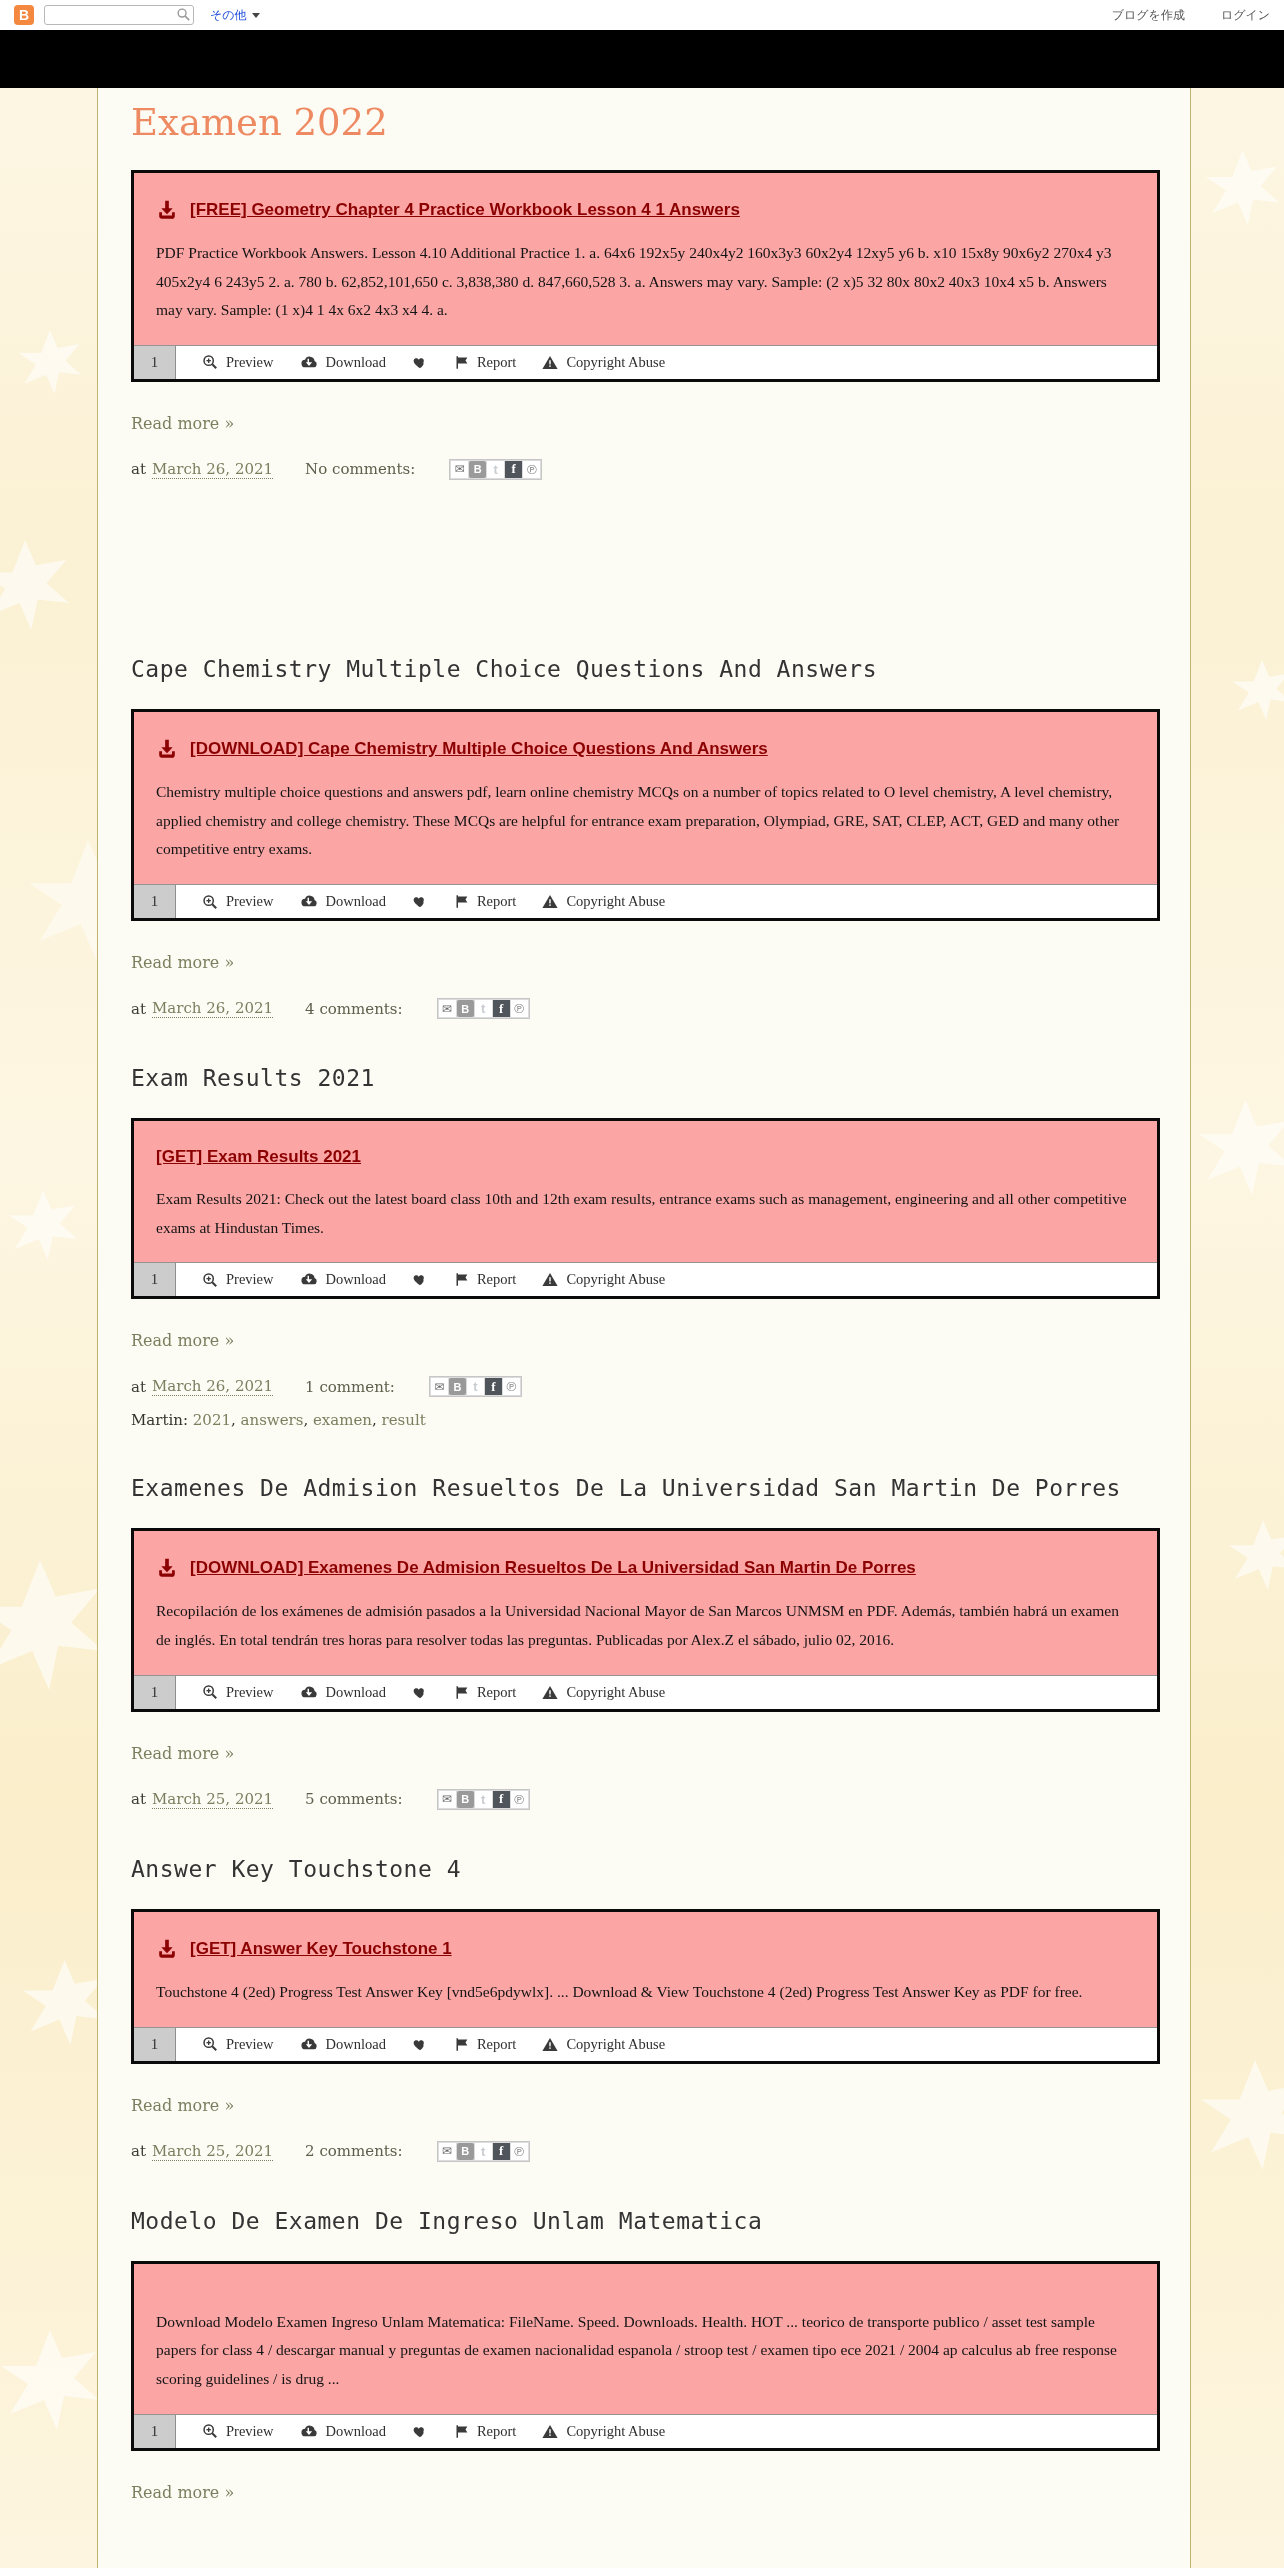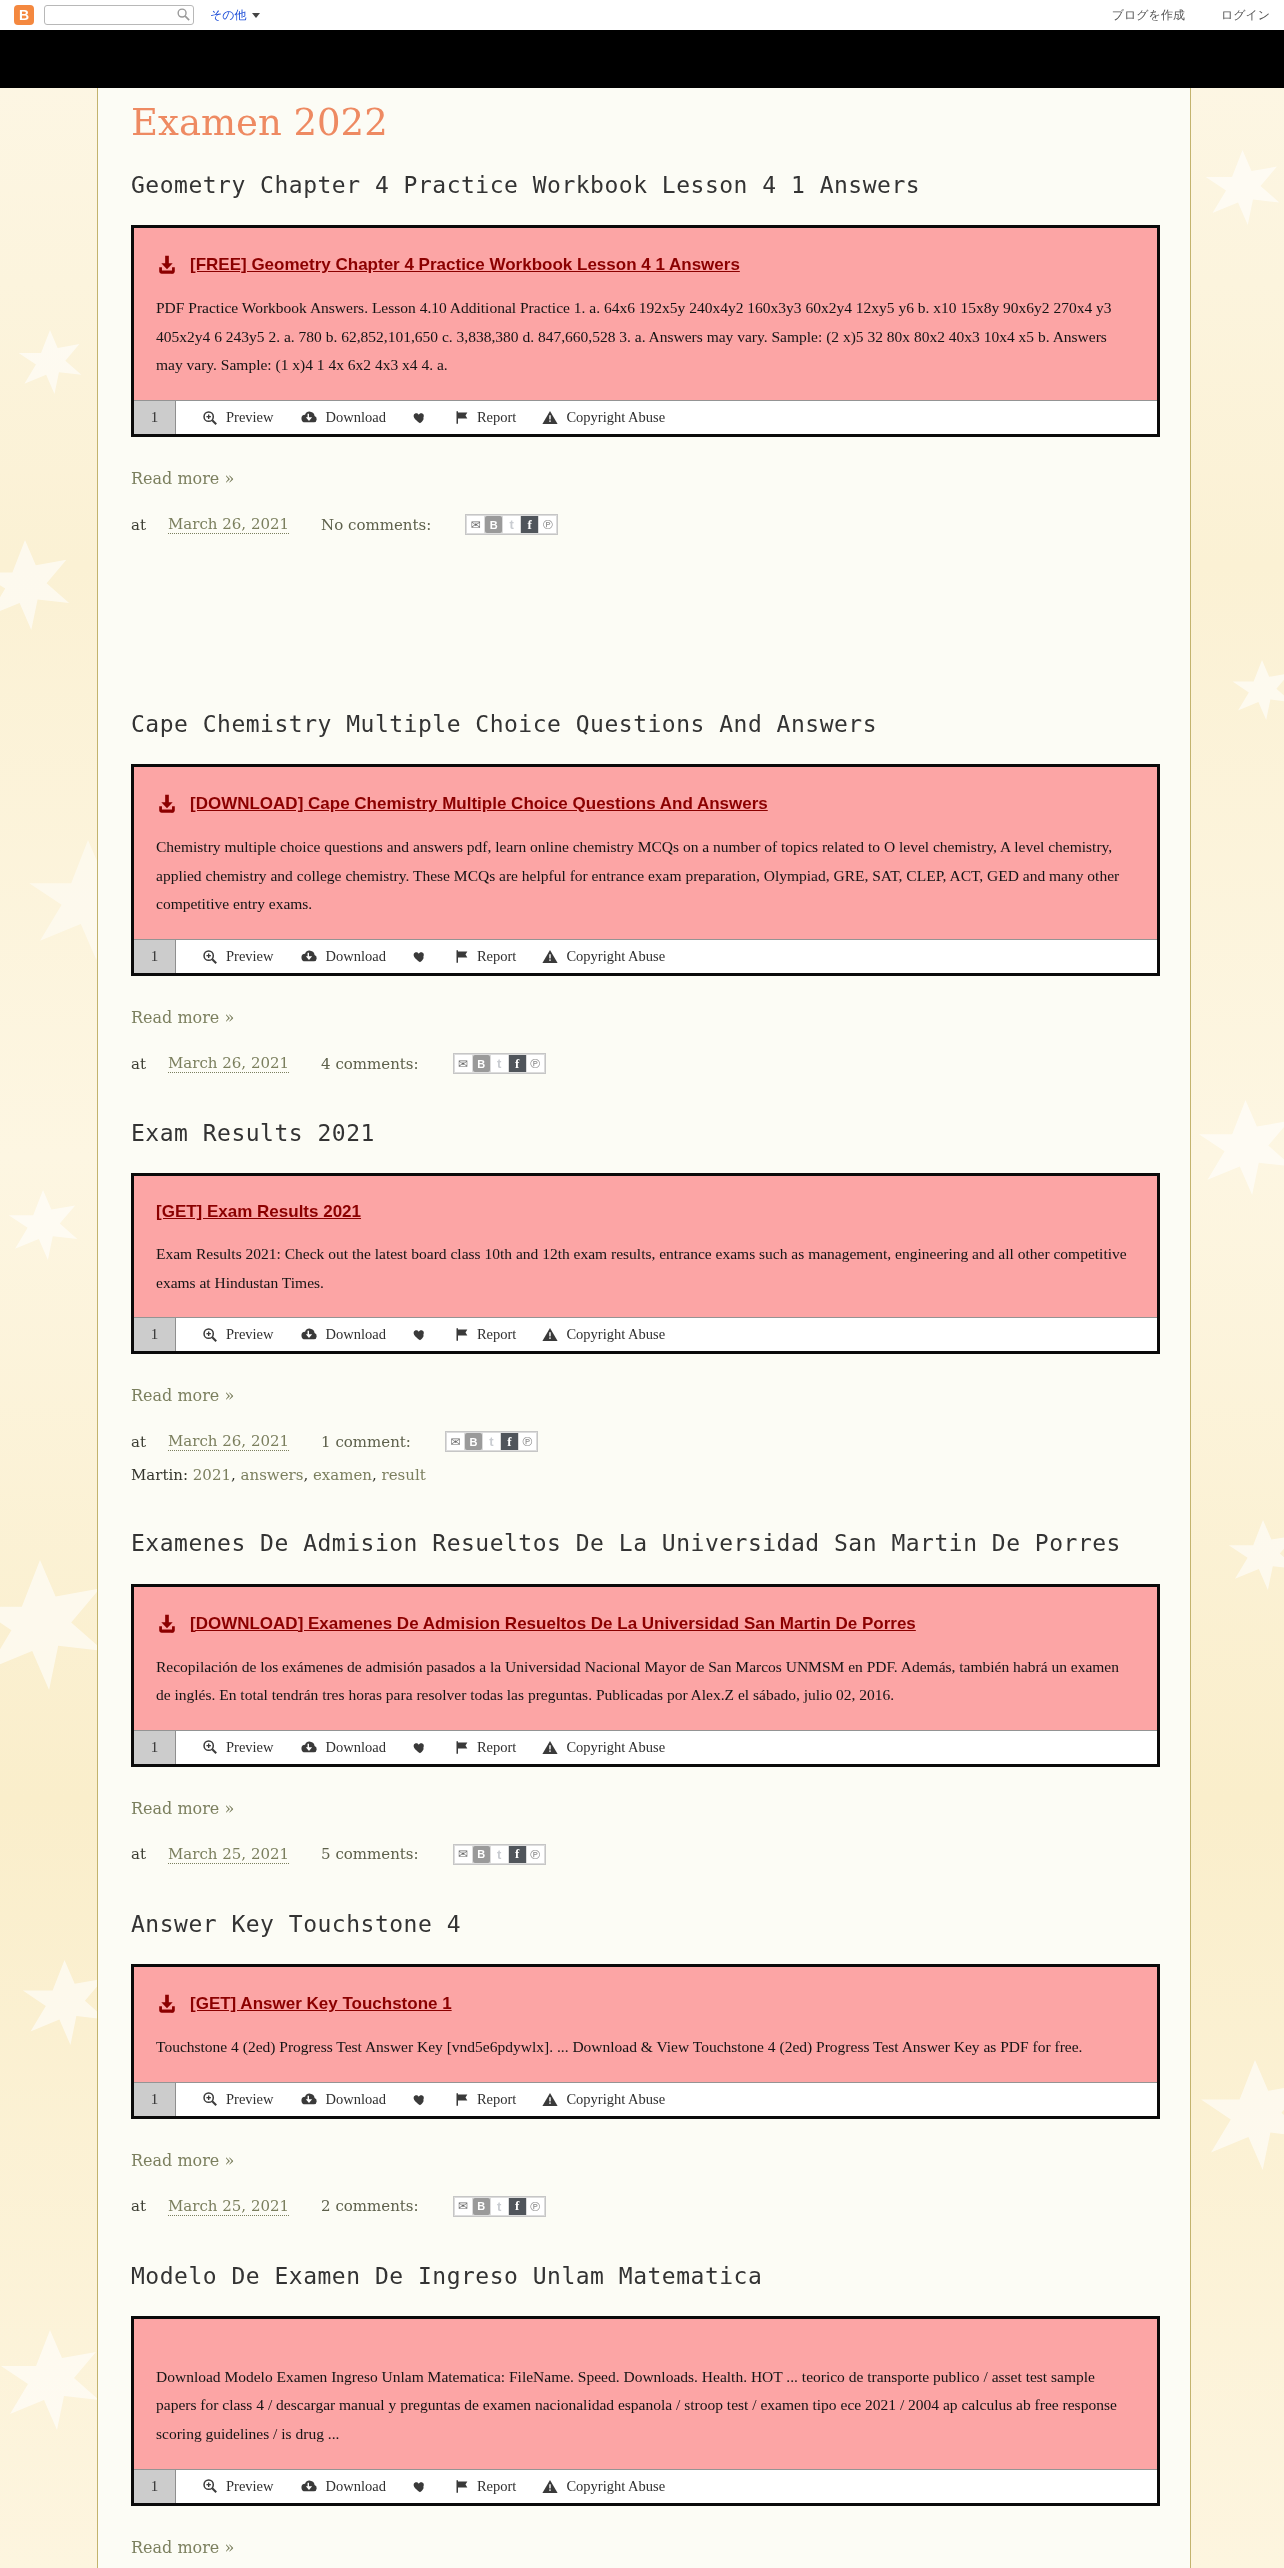--- a/index.html
+++ b/index.html
@@ -78,21 +78,21 @@
   .tool-btn svg{display:block;}
   .read-more{
     display:inline-block;margin-top:32px;font-family:"DejaVu Serif",serif;
     font-size:16px;color:#7b7f5e;cursor:pointer;text-decoration:none;
   }
   .meta-line{
     margin-top:26px;display:flex;align-items:center;
     font-family:"DejaVu Serif",serif;font-size:15px;color:#3c3e33;
   }
   .date-link{
-    margin-left:22px;color:#7b7f5e;border-bottom:1px dotted #7b7f5e;cursor:pointer;text-decoration:none;text-align:right;
+    margin-left:6px;color:#7b7f5e;border-bottom:1px dotted #7b7f5e;cursor:pointer;text-decoration:none;text-align:right;
   }
   .comments-link{margin-left:32px;color:#5d604b;cursor:pointer;text-decoration:none;}
   .social{display:flex;margin-left:34px;border:1px solid #c6c6c6;background:#dcdcdc;gap:1px;padding:1px;}
   .si{
     width:17px;height:17px;display:flex;align-items:center;justify-content:center;
     font-family:"Liberation Sans",sans-serif;background:#fff;cursor:pointer;
   }
   .si.email{color:#6b6b6b;font-size:12px;}
   .si.blogger{background:#9a9a9a;color:#fff;font-weight:bold;font-size:11px;border-radius:2px;}
   .si.twitter{color:#c9ccd1;font-weight:bold;font-size:13px;}
@@ -136,21 +136,20 @@
   <span class="nav-link">ブログを作成</span>
   <span class="nav-link">ログイン</span>
 </div>
 
 <div class="blackbar"></div>
 
 <div class="content">
   <h1 class="blog-title">Examen 2022</h1>
   <div id="posts-container">
   <div class="post extra-gap">
-    <h2 class="post-title">Geometry Chapter 4 Practice Workbook Lesson 4 1 Answers</h2>
 
     <div class="dl-box">
       <div class="box-body">
         <div class="link-row">
           <span class="dl-icon">
             <svg viewBox="0 0 24 24" width="22" height="22">
               <path fill="#8b0000" d="M10 2h4v8h4.2L12 16.6 5.8 10H10V2z"></path>
               <path fill="#8b0000" d="M3.5 14.5v4.2c0 1.6 1.2 2.8 2.8 2.8h11.4c1.6 0 2.8-1.2 2.8-2.8v-4.2h-3v3.5H6.5v-3.5h-3z"></path>
               <rect fill="#8b0000" x="16.6" y="18.6" width="2.6" height="2.6"></rect>
             </svg>

